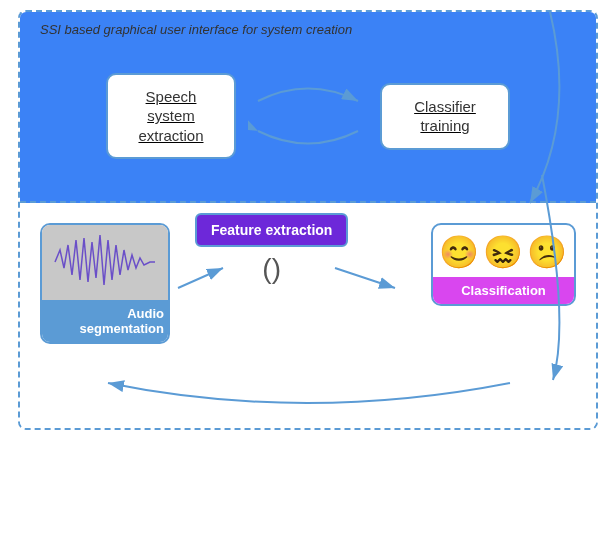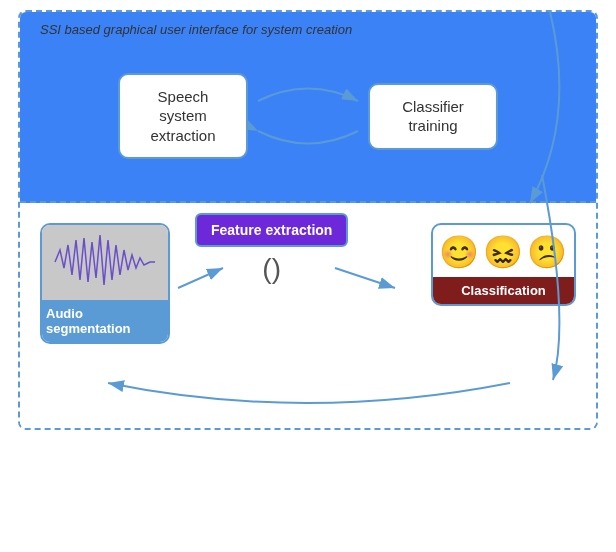--- a/index.html
+++ b/index.html
@@ -26,23 +26,24 @@
     .section-title {
       font-size: 13px;
       font-style: italic;
       color: #333;
       margin-bottom: 14px;
     }
     .top-flow {
       display: flex;
       align-items: center;
       justify-content: center;
-      gap: 0px;
+      gap: 12px;
       position: relative;
       height: 130px;
+      text-decoration: underline;
     }
     .flow-box {
       border: 2px solid #5b9bd5;
       border-radius: 10px;
       padding: 12px 18px;
       font-size: 15px;
       color: #333;
       text-align: center;
       line-height: 1.3;
       background: #fff;
@@ -81,21 +82,21 @@
       width: 100%;
       height: 75px;
       display: flex;
       align-items: center;
       justify-content: center;
       overflow: hidden;
     }
     .audio-label {
       background: #5b9bd5;
       color: #fff;
-      text-align: left;
+      text-align: right;
       padding: 6px 4px;
       font-size: 13px;
       font-weight: bold;
     }
 
     
     .feature-box {
       border: 2px solid #5b9bd5;
       border-radius: 6px;
       background: #6d28d9;
@@ -119,21 +120,21 @@
       display: flex;
       justify-content: center;
       align-items: center;
       gap: 4px;
       padding: 8px 6px 6px 6px;
     }
     .emoji {
       font-size: 32px;
     }
     .class-label {
-      background: #7f1d1d;
+      background: #d946ef;
       color: #fff;
       text-align: center;
       padding: 6px 4px;
       font-size: 13px;
       font-weight: bold;
     }
   </style>
 </head>
 <body>
 

